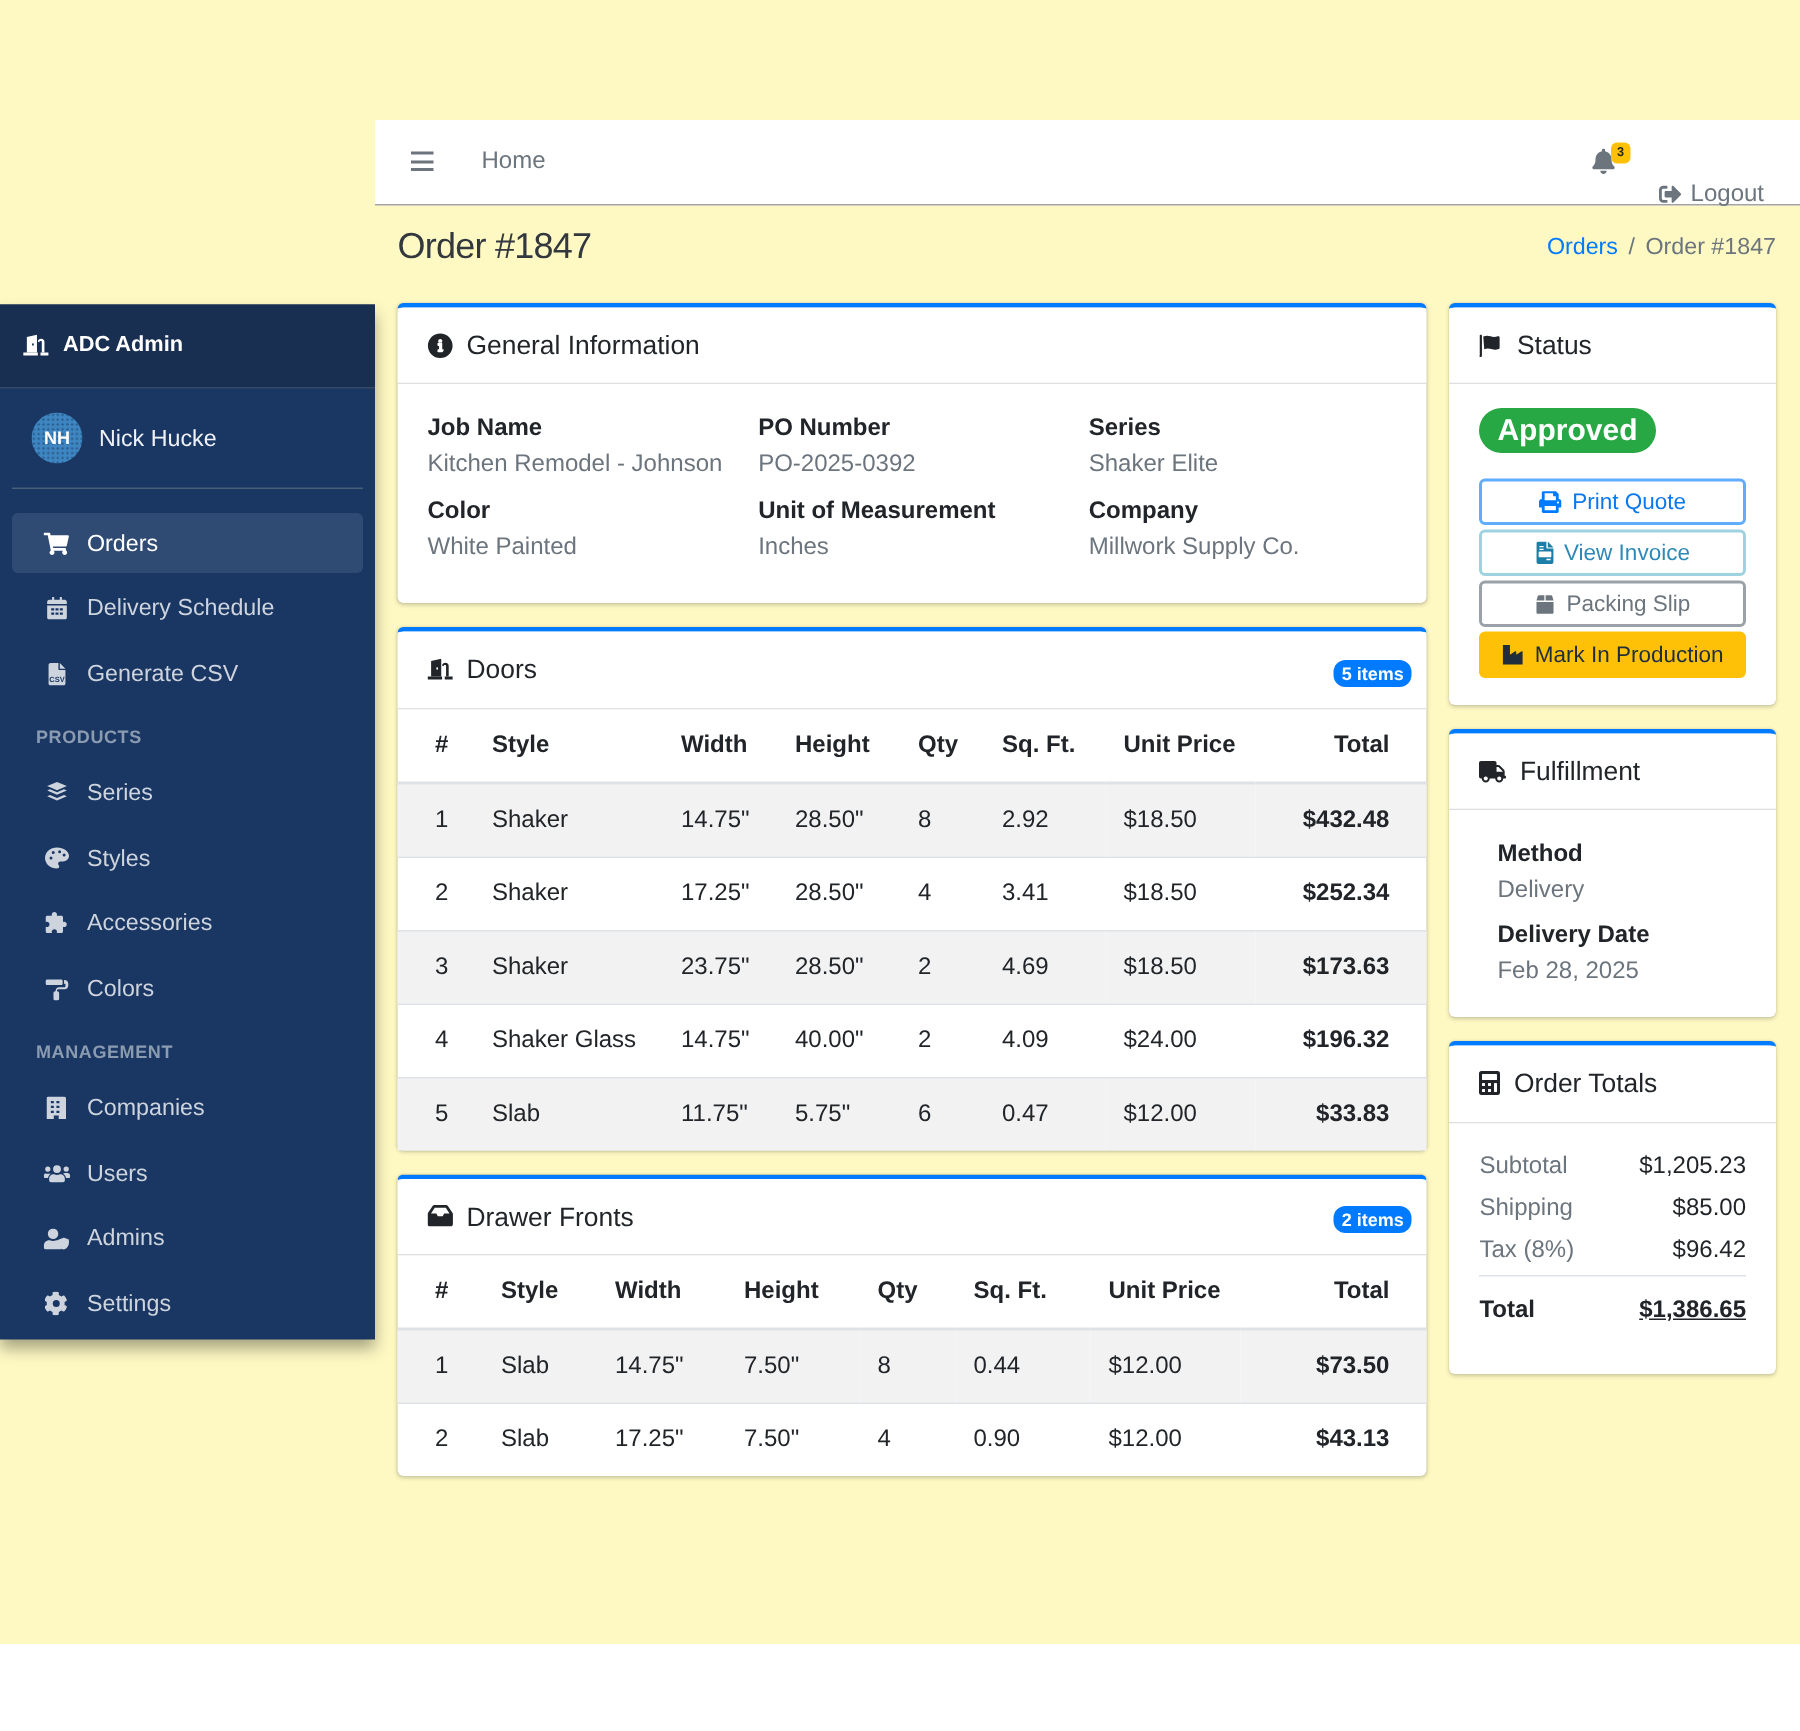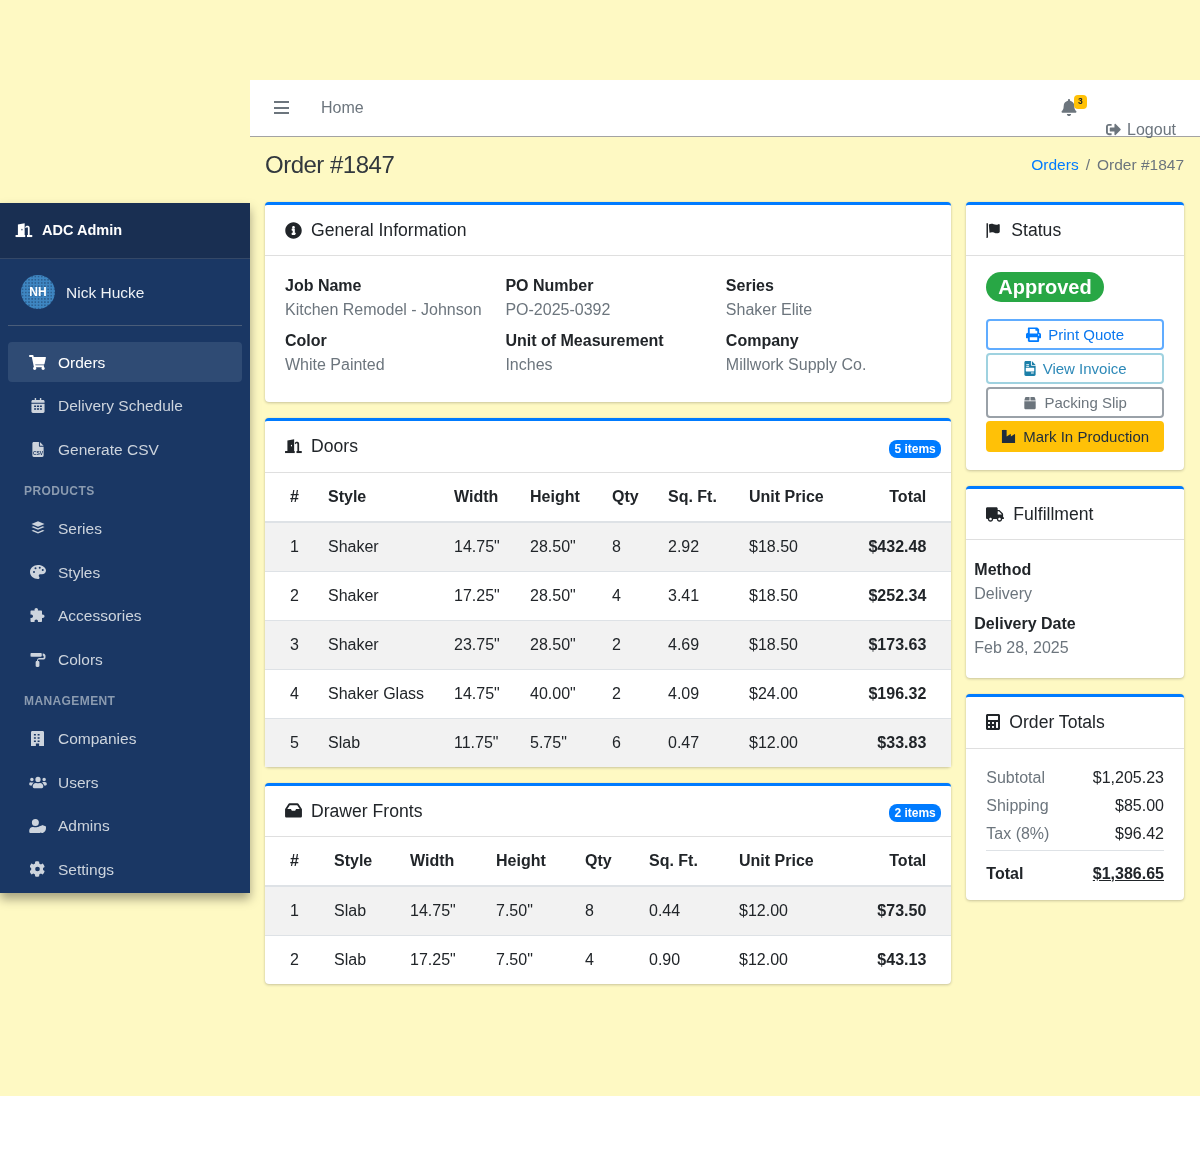--- a/index.html
+++ b/index.html
@@ -497,41 +497,41 @@
         </div>
         <div class="card">
           <div class="card-header">
             <div class="card-title">
               <svg width="18" height="15" viewBox="0 0 640 512" fill="#212529">
                   <path fill-rule="evenodd" d="M624 352h-16V244c0-13-5-25-14-34L494 110c-9-9-21-14-34-14h-44V48c0-27-22-48-48-48H48C22 0 0 21 0 48v320c0 27 22 48 48 48h16c0 53 43 96 96 96s96-43 96-96h128c0 53 43 96 96 96s96-43 96-96h48c9 0 16-7 16-16v-32c0-9-7-16-16-16zM160 464c-27 0-48-22-48-48s21-48 48-48 48 22 48 48-21 48-48 48zm320 0c-27 0-48-22-48-48s21-48 48-48 48 22 48 48-21 48-48 48zm80-208H416V144h44l100 100v12z"></path>
                 </svg>
               Fulfillment
             </div>
           </div>
-          <div class="card-body" style="padding:18px 8px">
+          <div class="card-body" style="padding:18px 32px">
             <div style="margin-bottom:6px">
               <div class="lbl">Method</div>
               <div class="val">Delivery</div>
             </div>
             <div>
               <div class="lbl">Delivery Date</div>
               <div class="val">Feb 28, 2025</div>
             </div>
           </div>
         </div>
         <div class="card">
           <div class="card-header">
             <div class="card-title">
               <svg width="14" height="16" viewBox="0 0 448 512" fill="#212529">
                   <path fill-rule="evenodd" d="M400 0H48C22 0 0 22 0 48v416c0 26 22 48 48 48h352c26 0 48-22 48-48V48c0-26-22-48-48-48zM128 435c0 7-6 13-13 13H77c-7 0-13-6-13-13v-38c0-7 6-13 13-13h38c7 0 13 6 13 13zm0-128c0 7-6 13-13 13H77c-7 0-13-6-13-13v-38c0-7 6-13 13-13h38c7 0 13 6 13 13zm128 128c0 7-6 13-13 13h-38c-7 0-13-6-13-13v-38c0-7 6-13 13-13h38c7 0 13 6 13 13zm0-128c0 7-6 13-13 13h-38c-7 0-13-6-13-13v-38c0-7 6-13 13-13h38c7 0 13 6 13 13zm128 128c0 7-6 13-13 13h-38c-7 0-13-6-13-13V269c0-7 6-13 13-13h38c7 0 13 6 13 13zm0-256c0 7-6 13-13 13H77c-7 0-13-6-13-13V77c0-7 6-13 13-13h294c7 0 13 6 13 13z"></path>
                 </svg>
               Order Totals
             </div>
           </div>
-          <div class="card-body" style="padding:17px 20px 13px">
+          <div class="card-body" style="padding:17px 20px 29px">
             <div class="tot-row">
                 <span class="tl">Subtotal</span>
                 <span class="tv">$1,205.23</span>
               </div>
             <div class="tot-row">
                 <span class="tl">Shipping</span>
                 <span class="tv">$85.00</span>
               </div>
             <div class="tot-row">
                 <span class="tl">Tax (8%)</span>

